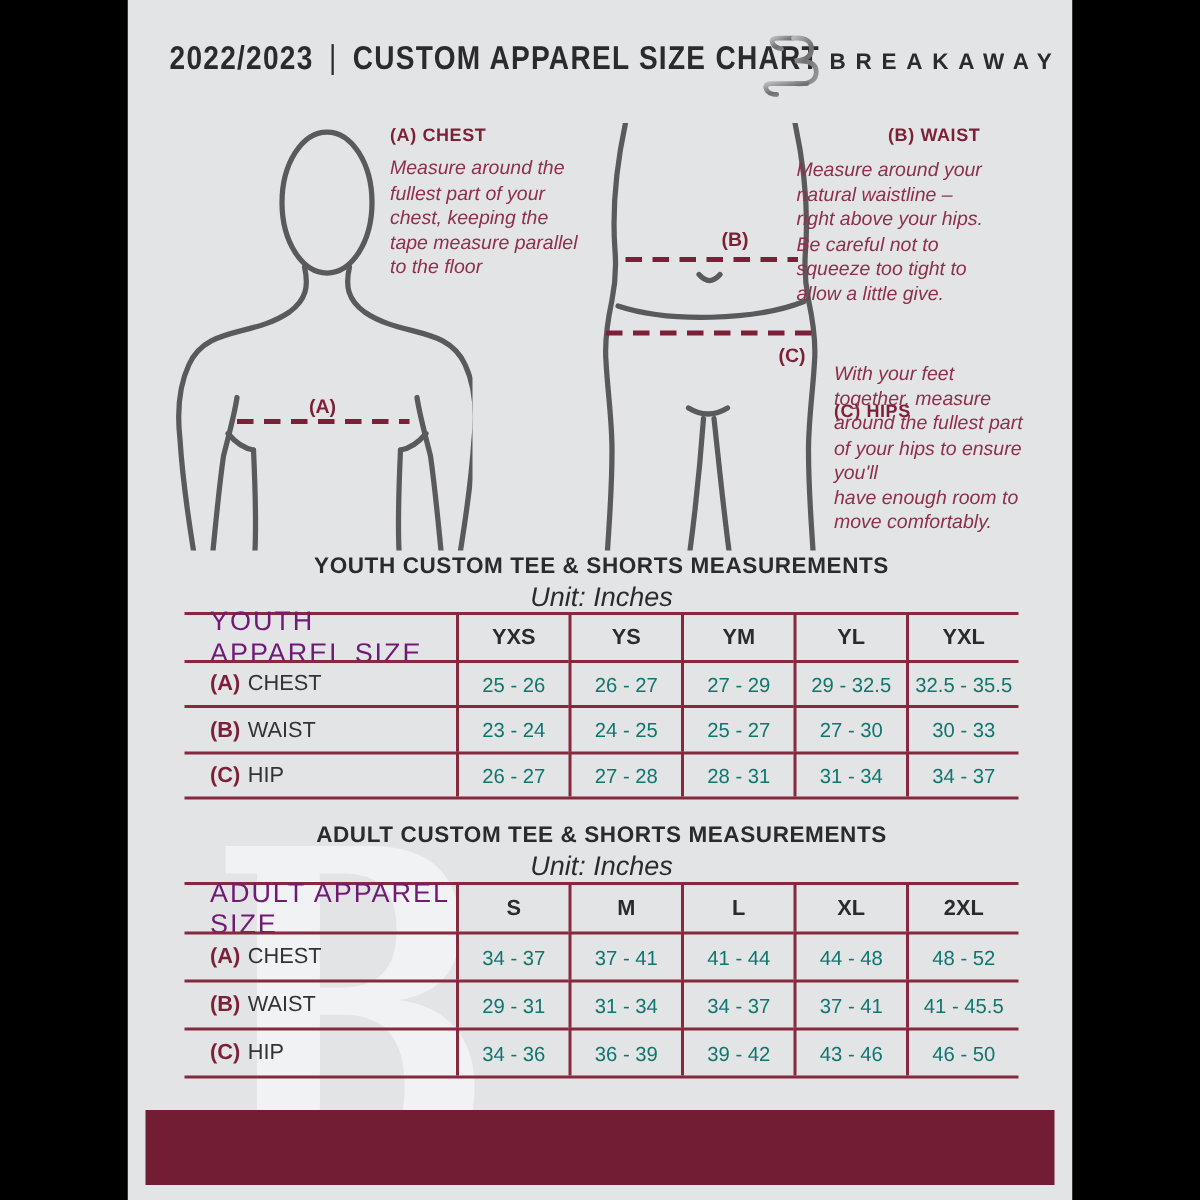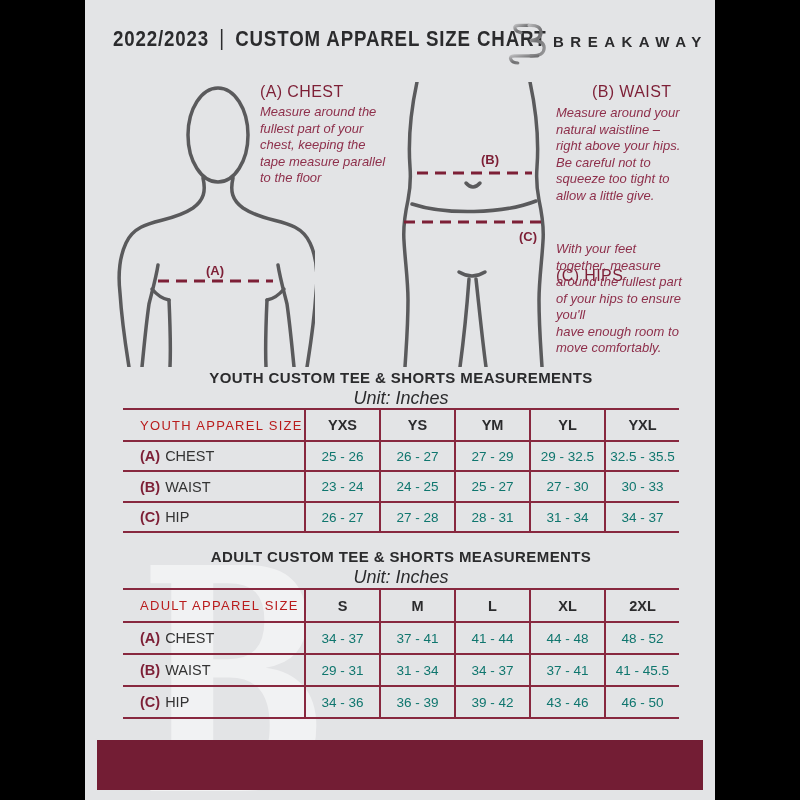--- a/index.html
+++ b/index.html
@@ -28,39 +28,39 @@
   .hdr-title .divider{font-weight:300;margin:0 12px;position:relative;top:-1px;}
   .logo{position:absolute;left:420px;top:17px;z-index:2;}
   .brand{position:absolute;left:468px;top:33px;font-size:15px;font-weight:bold;letter-spacing:6.5px;
     color:var(--ink);white-space:nowrap;z-index:2;}
 
   
   .fig{position:absolute;z-index:1;}
   .fig path,.fig ellipse{fill:none;stroke:var(--body);stroke-width:3.5;stroke-linecap:round;}
   .fig .dash{stroke:var(--maroon);stroke-width:3.2;stroke-dasharray:11 7;stroke-linecap:butt;}
   .fig text{font-family:"Liberation Sans",sans-serif;font-size:13px;font-weight:bold;fill:var(--maroon);}
-  .guide-head{position:absolute;font-size:16px;font-weight:normal;letter-spacing:.4px;color:var(--maroon);z-index:2;}
+  .guide-head{position:absolute;font-size:12px;font-weight:bold;letter-spacing:.4px;color:var(--maroon);z-index:2;}
   .guide-desc{position:absolute;font-size:13px;font-style:italic;line-height:16.5px;color:var(--desc);
     white-space:pre-line;z-index:2;width:160px;}
 
   
   .tbl-title{position:absolute;left:38px;width:556px;text-align:center;font-size:15px;font-weight:bold;
     letter-spacing:.4px;color:var(--ink);z-index:2;}
   .tbl-unit{position:absolute;left:38px;width:556px;text-align:center;font-size:18px;font-style:italic;
     color:var(--ink);z-index:2;}
   .grid{position:absolute;left:38px;width:556px;display:grid;
     grid-template-columns:181px 75px 75px 75px 75px 75px;
     border-top:2px solid var(--line);border-bottom:2px solid var(--line);z-index:2;}
   .grid.youth{top:408px;grid-template-rows:30px 30px 31px 30px;}
   .grid.adult{top:588px;grid-template-rows:31px 32px 32px 32px;}
   .cell{display:flex;align-items:center;justify-content:center;font-size:13.5px;color:#0f766e;}
   .cell.bl{border-left:2px solid var(--line);}
   .cell.bt{border-top:2px solid var(--line);}
   .cell.lbl{justify-content:flex-start;padding-left:17px;}
-  .cell.hdr{font-size:13px;letter-spacing:1.3px;color:#b91c1c;}
+  .cell.hdr{font-size:18px;letter-spacing:1.3px;color:#701a75;}
   .cell.szh{font-weight:bold;font-size:14.5px;color:var(--ink);text-align:center;}
   .cell.row-lbl{font-size:14.5px;color:#333;}
   .pfx{color:var(--maroon);font-weight:bold;margin-right:5px;}
 
   .footer-bar{position:absolute;left:12px;top:740px;width:606px;height:50px;background:var(--footer);z-index:3;}
 </style>
 </head>
 <body>
 
 <div class="stage">
@@ -121,21 +121,21 @@
     </svg>
 
     <div class="guide-head" style="left:175px;top:83px;">(A) CHEST</div>
     <div class="guide-desc" style="left:175px;top:104px;">Measure around the
 fullest part of your
 chest, keeping the
 tape measure parallel
 to the floor</div>
 
     <div class="guide-head" style="left:471px;top:83px;margin-left:36px;">(B) WAIST</div>
-    <div class="guide-desc" style="left:471px;top:105px;">Measure around your
+    <div class="guide-desc" style="left:446px;top:105px;">Measure around your
 natural waistline –
 right above your hips.
 Be careful not to
 squeeze too tight to
 allow a little give.</div>
 
     <div class="guide-head" style="left:471px;top:219px;margin-top:48px;">(C) HIPS</div>
     <div class="guide-desc" style="left:471px;top:241px;">With your feet
 together, measure
 around the fullest part

